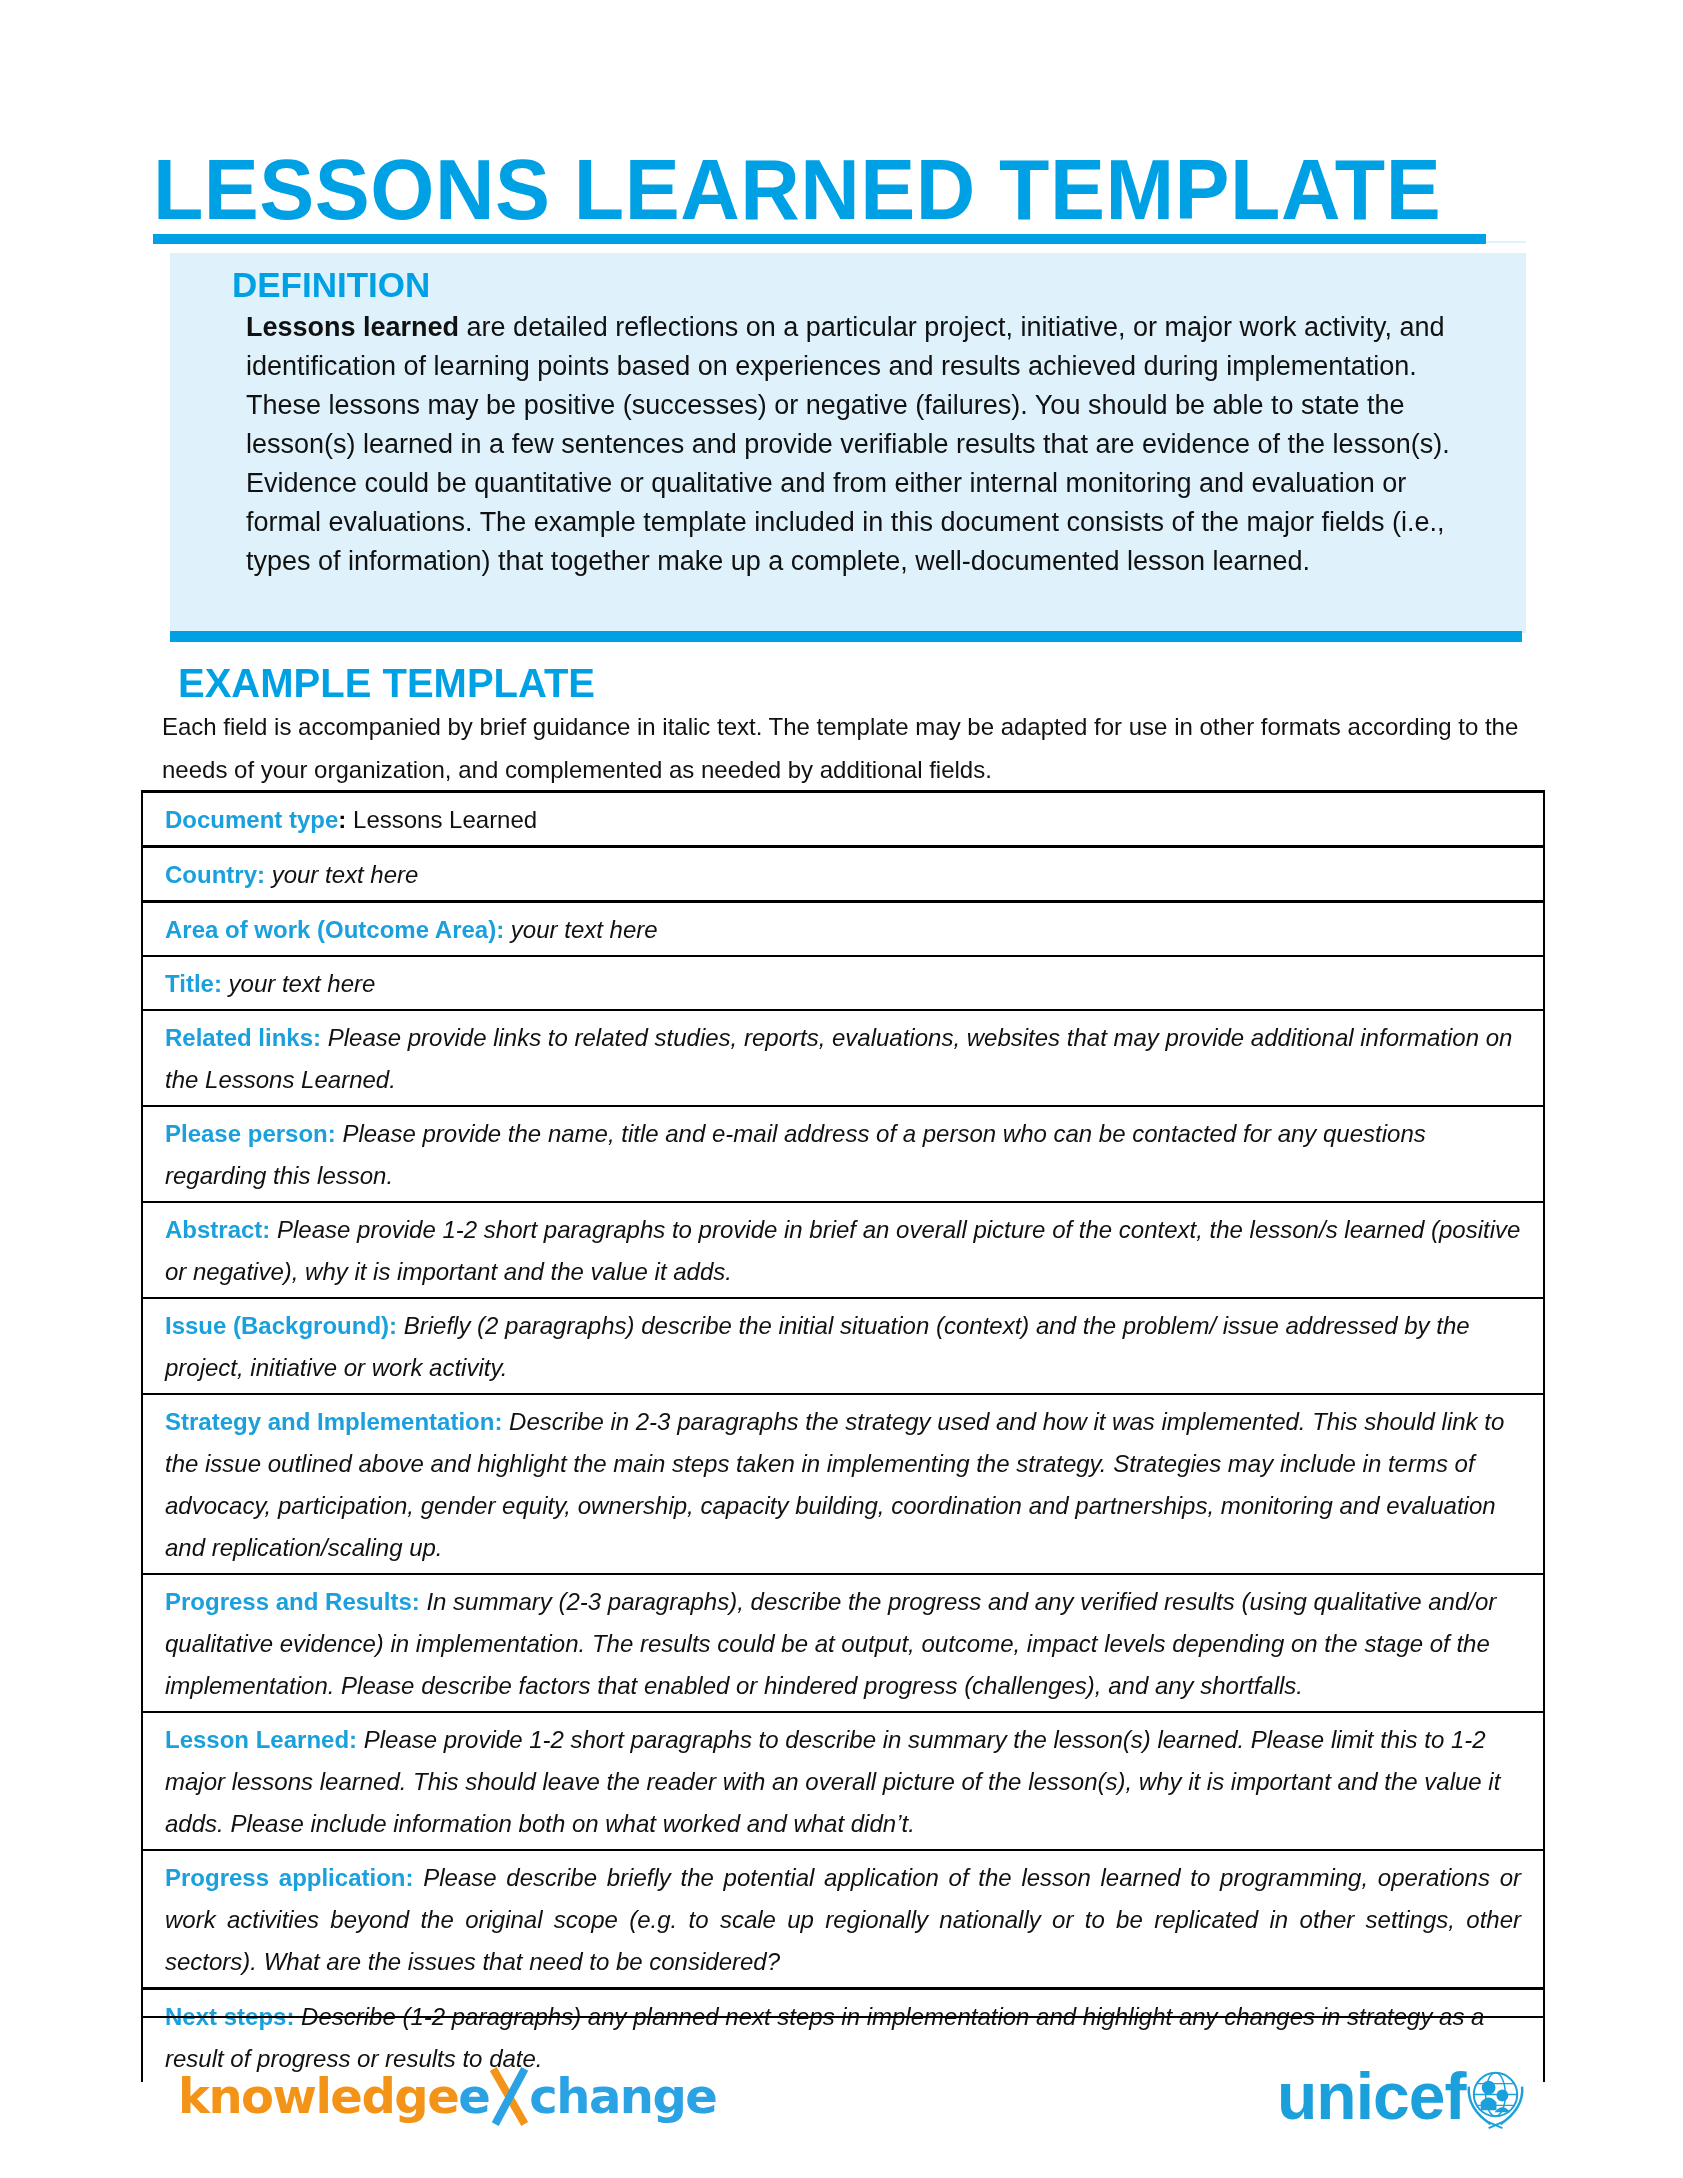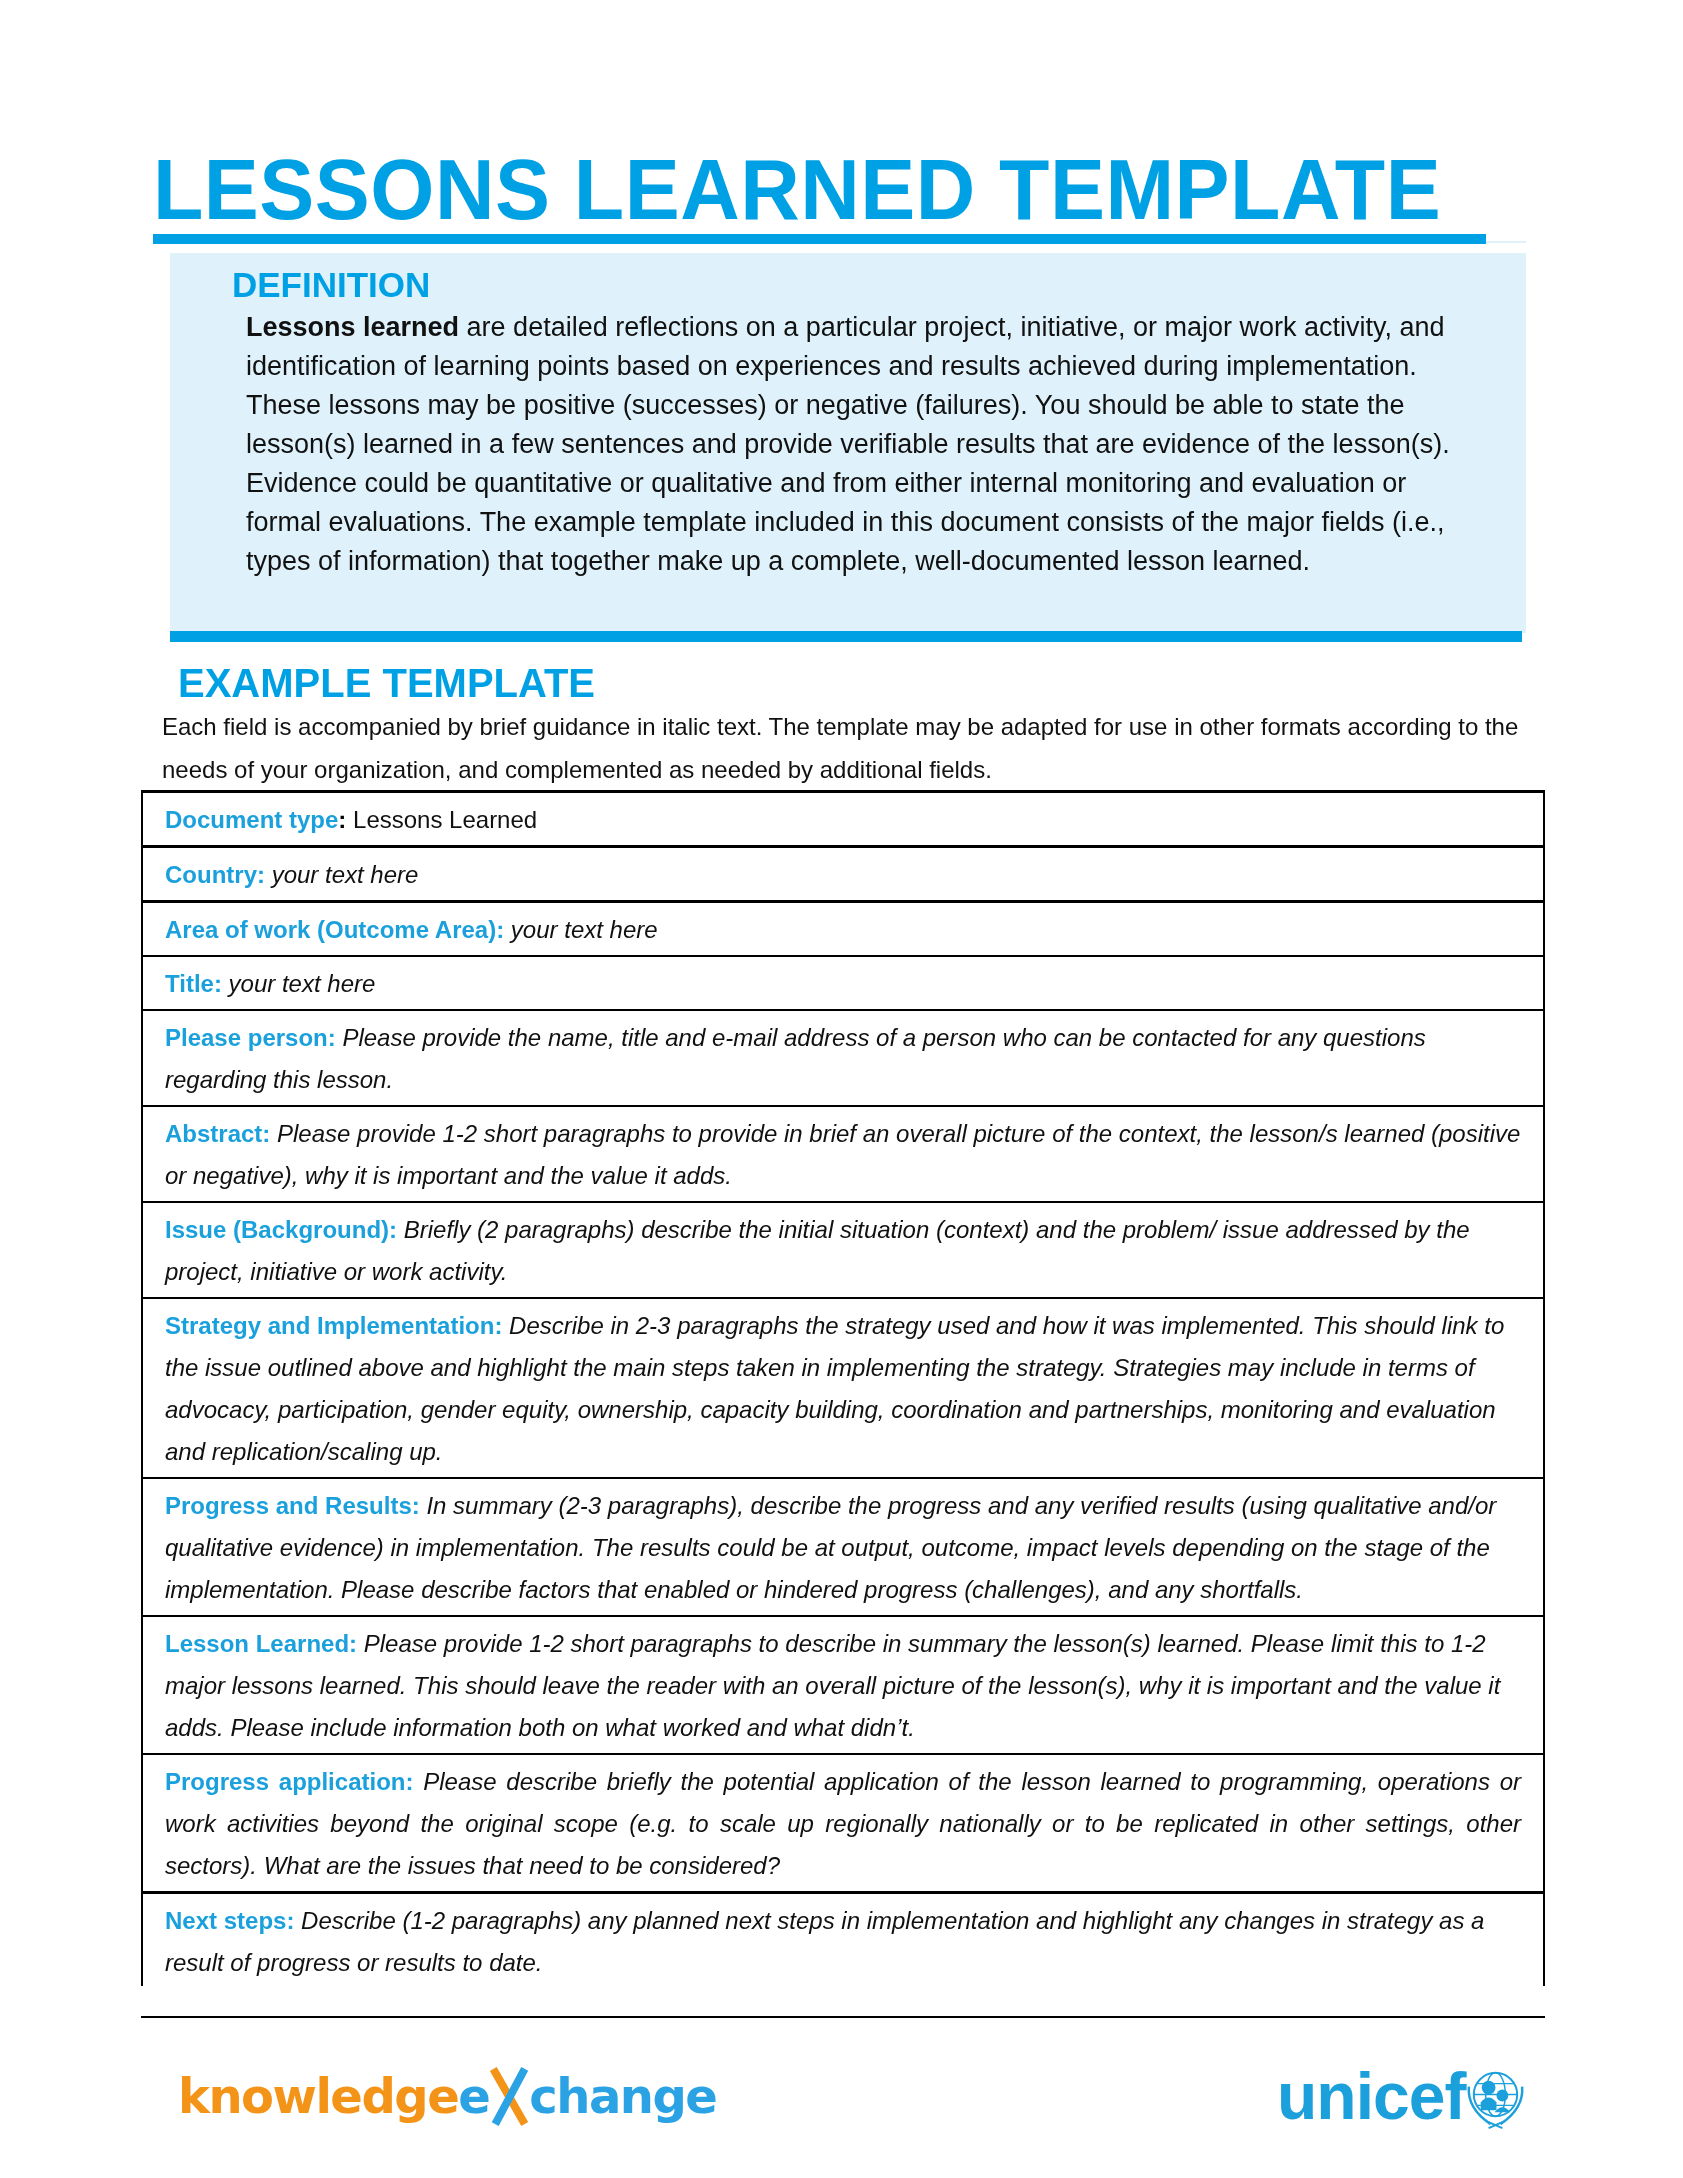--- a/index.html
+++ b/index.html
@@ -117,20 +117,23 @@
       <tr class="thick">
         <td><span class="lbl">Country:</span><span class="guide"> your text here</span></td>
       </tr>
       <tr class="thick">
         <td><span class="lbl">Area of work (Outcome Area):</span><span class="guide"> your text here</span></td>
       </tr>
       <tr>
         <td><span class="lbl">Title:</span><span class="guide"> your text here</span></td>
       </tr>
       <tr>
+        <td><span class="lbl">Related links:</span><span class="guide"> Please provide links to related studies, reports, evaluations, websites that may provide additional information on the Lessons Learned.</span></td>
+      </tr>
+      <tr>
         <td><span class="lbl">Please person:</span><span class="guide"> Please provide the name, title and e-mail address of a person who can be contacted for any questions regarding this lesson.</span></td>
       </tr>
       <tr>
         <td><span class="lbl">Abstract:</span><span class="guide"> Please provide 1-2 short paragraphs to provide in brief an overall picture of the context, the lesson/s learned (positive or negative), why it is important and the value it adds.</span></td>
       </tr>
       <tr>
         <td><span class="lbl">Issue (Background):</span><span class="guide"> Briefly (2 paragraphs) describe the initial situation (context) and the problem/ issue addressed by the project, initiative or work activity.</span></td>
       </tr>
       <tr>
         <td><span class="lbl">Strategy and Implementation:</span><span class="guide"> Describe in 2-3 paragraphs the strategy used and how it was implemented. This should link to the issue outlined above and highlight the main steps taken in implementing the strategy. Strategies may include in terms of advocacy, participation, gender equity, ownership, capacity building, coordination and partnerships, monitoring and evaluation and replication/scaling up.</span></td>

